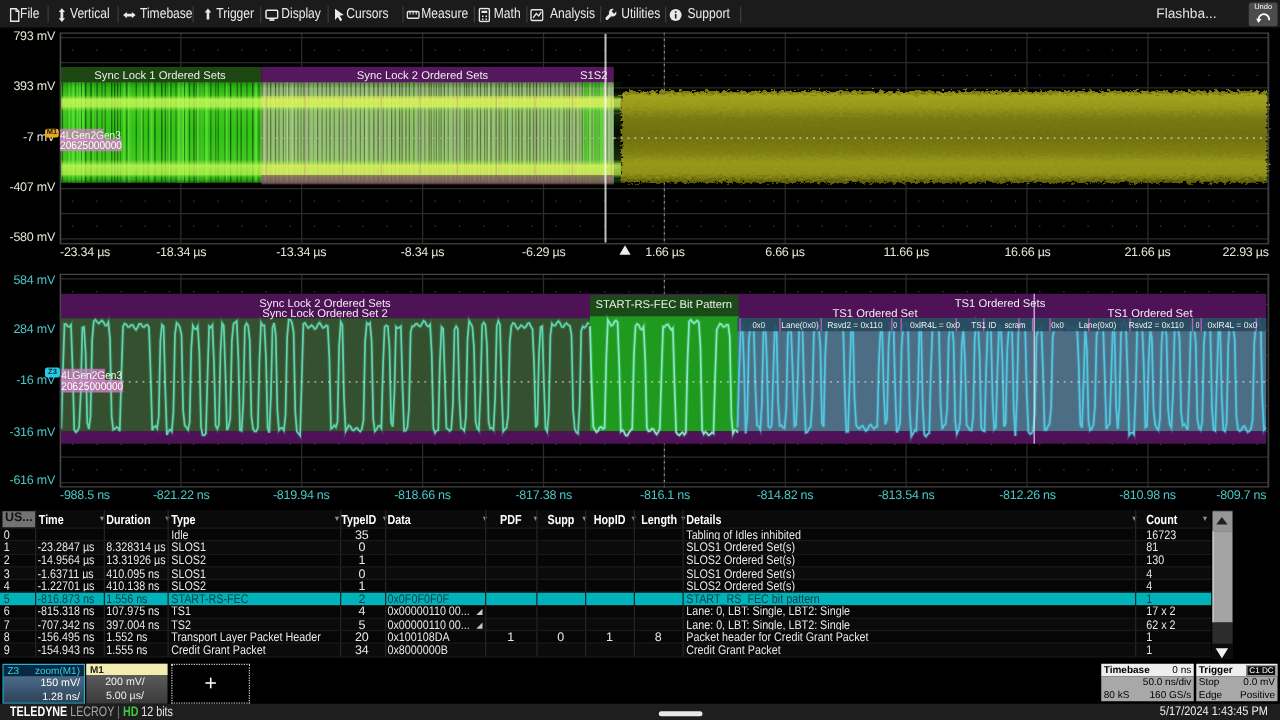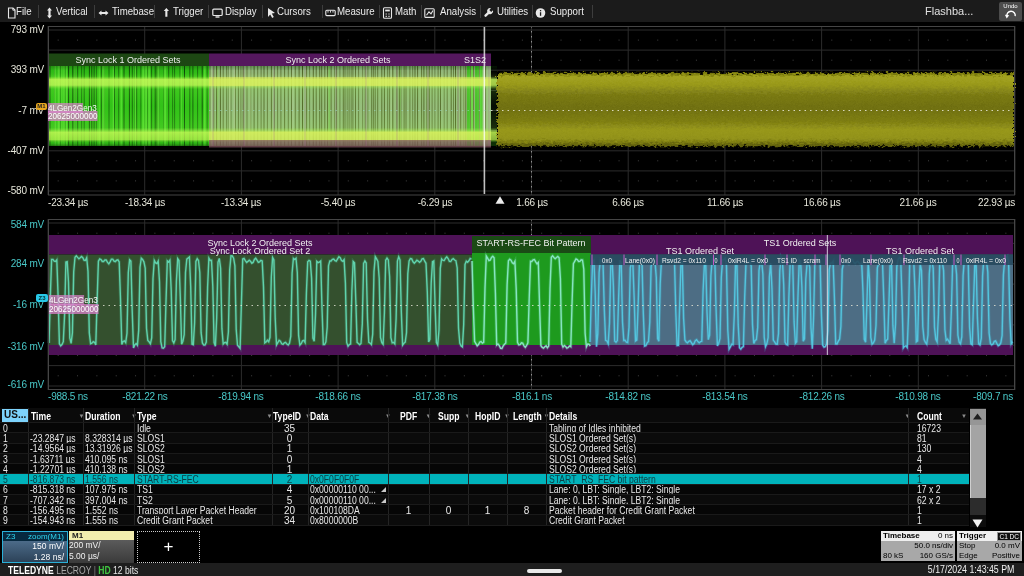--- a/index.html
+++ b/index.html
@@ -446,21 +446,21 @@
 <div class="lbl" style="right:980px;top:145px">-407 mV</div>
 <div class="lbl" style="right:980px;top:185px">-580 mV</div>
 <div class="lbl2" style="right:980px;top:219px">584 mV</div>
 <div class="lbl2" style="right:980px;top:258px">284 mV</div>
 <div class="lbl2" style="right:980px;top:299px">-16 mV</div>
 <div class="lbl2" style="right:980px;top:341px">-316 mV</div>
 <div class="lbl2" style="right:980px;top:379px">-616 mV</div>
 <div class="lbl" style="left:48px;top:197px">-23.34 µs</div>
 <div class="lbl" style="left:145px;top:197px;transform:translateX(-50%)">-18.34 µs</div>
 <div class="lbl" style="left:241px;top:197px;transform:translateX(-50%)">-13.34 µs</div>
-<div class="lbl" style="left:338px;top:197px;transform:translateX(-50%)">-5.40 µs</div>
+<div class="lbl" style="left:338px;top:197px;transform:translateX(-50%)">-8.34 µs</div>
 <div class="lbl" style="left:435px;top:197px;transform:translateX(-50%)">-6.29 µs</div>
 <div class="lbl" style="left:532px;top:197px;transform:translateX(-50%)">1.66 µs</div>
 <div class="lbl" style="left:628px;top:197px;transform:translateX(-50%)">6.66 µs</div>
 <div class="lbl" style="left:725px;top:197px;transform:translateX(-50%)">11.66 µs</div>
 <div class="lbl" style="left:822px;top:197px;transform:translateX(-50%)">16.66 µs</div>
 <div class="lbl" style="left:918px;top:197px;transform:translateX(-50%)">21.66 µs</div>
 <div class="lbl" style="right:9px;top:197px">22.93 µs</div>
 <div class="lbl2" style="left:48px;top:391px">-988.5 ns</div>
 <div class="lbl2" style="left:145px;top:391px;transform:translateX(-50%)">-821.22 ns</div>
 <div class="lbl2" style="left:241px;top:391px;transform:translateX(-50%)">-819.94 ns</div>
@@ -472,21 +472,21 @@
 <div class="lbl2" style="left:822px;top:391px;transform:translateX(-50%)">-812.26 ns</div>
 <div class="lbl2" style="left:918px;top:391px;transform:translateX(-50%)">-810.98 ns</div>
 <div class="lbl2" style="right:11px;top:391px">-809.7 ns</div>
 <div class="abs" style="left:36px;top:102.5px;width:11px;height:7px;background:#e8a820;border-radius:2px;color:#222;font-size:6px;font-weight:bold;text-align:center;line-height:7px">M1</div>
 <div class="abs" style="left:48px;top:102.5px;font-size:9px;color:#f8f8f8;white-space:nowrap;transform:scaleX(0.9);transform-origin:0 0"><span style="background:rgba(220,130,205,0.7)">4LGen2G</span>en3</div>
 <div class="abs" style="left:48px;top:111px;font-size:9px;color:#fff;white-space:nowrap;transform:scaleX(0.9);transform-origin:0 0"><span style="background:rgba(220,130,205,0.75)">20625000000</span></div>
 <div class="abs" style="left:36px;top:293.5px;width:12px;height:8px;background:#28c8e8;border-radius:2px;color:#033;font-size:6px;font-weight:bold;text-align:center;line-height:8px">Z3</div>
 <div class="abs" style="left:49px;top:294.5px;font-size:9px;color:#f8f8f8;white-space:nowrap;transform:scaleX(0.9);transform-origin:0 0"><span style="background:rgba(220,130,205,0.7)">4LGen2G</span>en3</div>
 <div class="abs" style="left:49px;top:303.5px;font-size:9px;color:#fff;white-space:nowrap;transform:scaleX(0.9);transform-origin:0 0"><span style="background:rgba(220,130,205,0.75)">20625000000</span></div>
 <div class="abs" style="left:0;top:408px;width:969px;height:14.5px;background:#0a0a0a"></div>
-<div class="abs" style="left:2px;top:409px;width:26px;height:12.5px;background:#7dd3fc;color:#111;font-weight:bold;font-size:10px;line-height:12px;padding-left:2px">US...</div>
+<div class="abs" style="left:2px;top:409px;width:26px;height:12.5px;background:#737373;color:#111;font-weight:bold;font-size:10px;line-height:12px;padding-left:2px">US...</div>
 <div class="thd" style="left:31px;top:410px">Time</div>
 <div class="thd" style="left:84.5px;top:410px">Duration</div>
 <div class="thd" style="left:136.5px;top:410px">Type</div>
 <div class="thd" style="left:273px;top:410px">TypeID</div>
 <div class="thd" style="left:310px;top:410px">Data</div>
 <div class="thd" style="left:400px;top:410px">PDF</div>
 <div class="thd" style="left:438px;top:410px">Supp</div>
 <div class="thd" style="left:475px;top:410px">HopID</div>
 <div class="thd" style="left:512.5px;top:410px">Length</div>
 <div class="thd" style="left:549px;top:410px">Details</div>
@@ -624,21 +624,21 @@
     </svg></div>
 <div class="abs" style="left:2px;top:530.5px;width:66px;height:32.5px;border:1px solid #2ab0d8;background:linear-gradient(#5a7d9e,#2c4258)">
     <div style="height:9.5px;background:#07293f;color:#2fd4ee;font-size:8px;line-height:9.5px">
       <span style="position:absolute;left:3px">Z3</span>
       <span style="position:absolute;right:3px">zoom(M1)</span>
     </div>
     <div style="color:#fff;font-size:8.5px;text-align:right;padding-right:3px;line-height:10.5px">150 mV/<br>1.28 ns/</div>
   </div>
 <div class="abs" style="left:69px;top:530.5px;width:65px;height:32.5px;background:linear-gradient(#686868,#3a3a3a)">
     <div style="height:9.5px;background:#f2edae;color:#222;font-size:8px;line-height:9.5px;font-weight:bold;padding-left:3px">M1</div>
-    <div style="color:#f0f0f0;font-size:8.5px;text-align:left;padding-right:3px;line-height:10.5px">200 mV/<br>5.00 µs/</div>
+    <div style="color:#f0f0f0;font-size:8.5px;text-align:center;padding-right:3px;line-height:10.5px">200 mV/<br>5.00 µs/</div>
   </div>
 <div class="abs" style="left:137px;top:530.5px;width:63px;height:32.5px;border:1px dotted #cccccc;background:#000;color:#fff;font-size:17px;display:flex;align-items:center;justify-content:center">+</div>
 <div class="abs" style="left:881px;top:531px;width:74px;height:30px;font-size:8px;color:#000">
     <div style="height:10px;background:#efefef;line-height:10px">
       <b style="position:absolute;left:2px">Timebase</b>
       <span style="position:absolute;right:2px">0 ns</span>
     </div>
     <div style="background:#a8a8a8;height:20px;line-height:10px;text-align:right;padding-right:2px">50.0 ns/div<br><span style="position:absolute;left:2px;top:20px">80 kS</span>160 GS/s</div>
   </div>
 <div class="abs" style="left:957px;top:531px;width:65px;height:30px;font-size:8px;color:#000">

